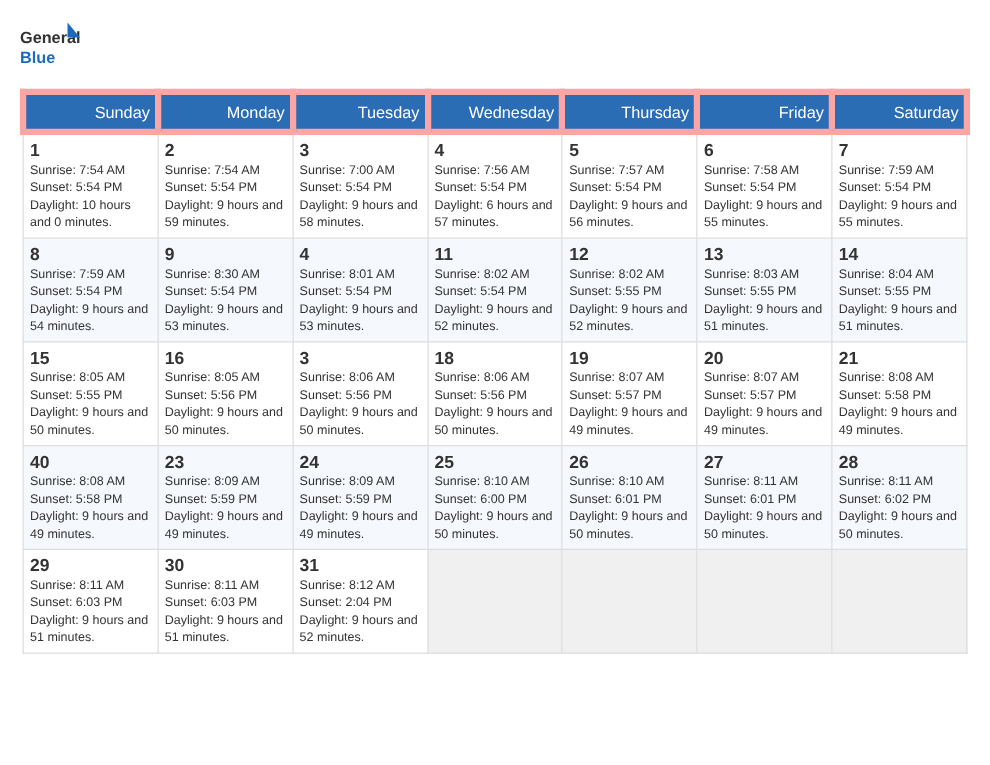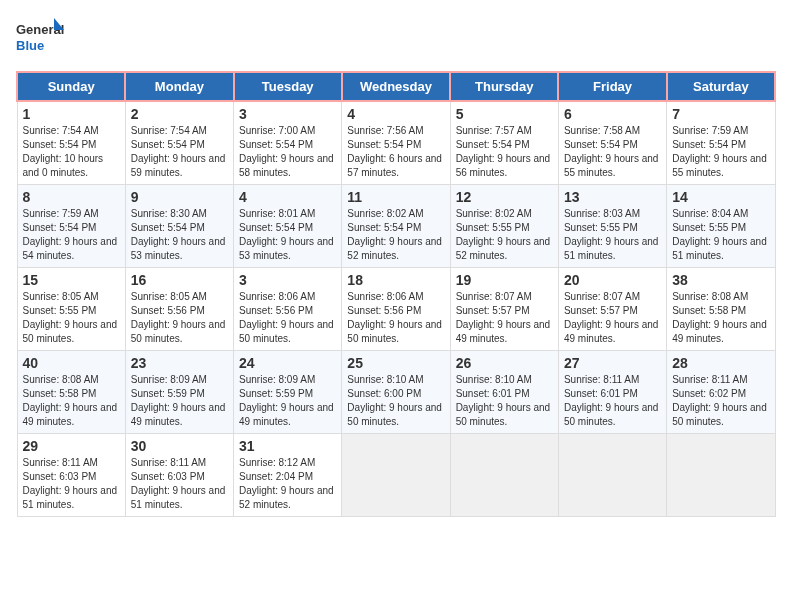--- a/index.html
+++ b/index.html
@@ -36,23 +36,23 @@
     table {
       width: 100%;
       border-collapse: collapse;
       table-layout: fixed;
     }
     thead tr th {
       background: #2a6db5;
       color: #fff;
       padding: 6px 4px;
       font-size: 13px;
-      font-weight: bold;
-      text-align: center;
-      border: 2px solid #fca5a5;
+      font-weight: normal;
+      text-align: right;
+      border: 5px solid #fca5a5;
     }
     tbody tr td {
       vertical-align: top;
       padding: 4px 5px;
       font-size: 10.5px;
       color: #333;
       border: 1px solid #ddd;
       background: #fff;
       height: 80px;
     }
@@ -263,21 +263,21 @@
       </td>
         <td>
         <span class="day-num">20</span>
         <div class="day-info">
           <span>Sunrise: 8:07 AM</span><br>
           <span>Sunset: 5:57 PM</span><br>
           <span>Daylight: 9 hours and 49 minutes.</span>
         </div>
       </td>
         <td>
-        <span class="day-num">38</span>
+        <span class="day-num">21</span>
         <div class="day-info">
           <span>Sunrise: 8:08 AM</span><br>
           <span>Sunset: 5:58 PM</span><br>
           <span>Daylight: 9 hours and 49 minutes.</span>
         </div>
       </td>
       </tr>
       <tr>
         <td>
         <span class="day-num">40</span>

